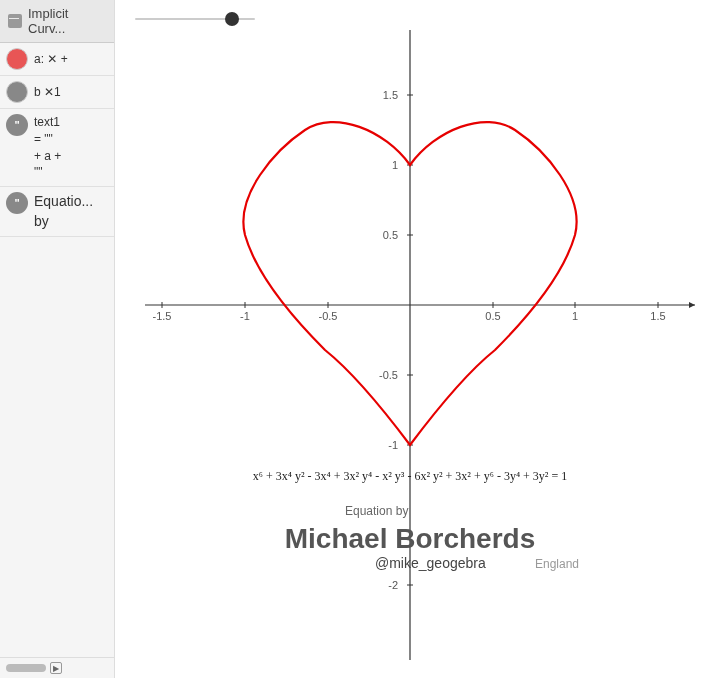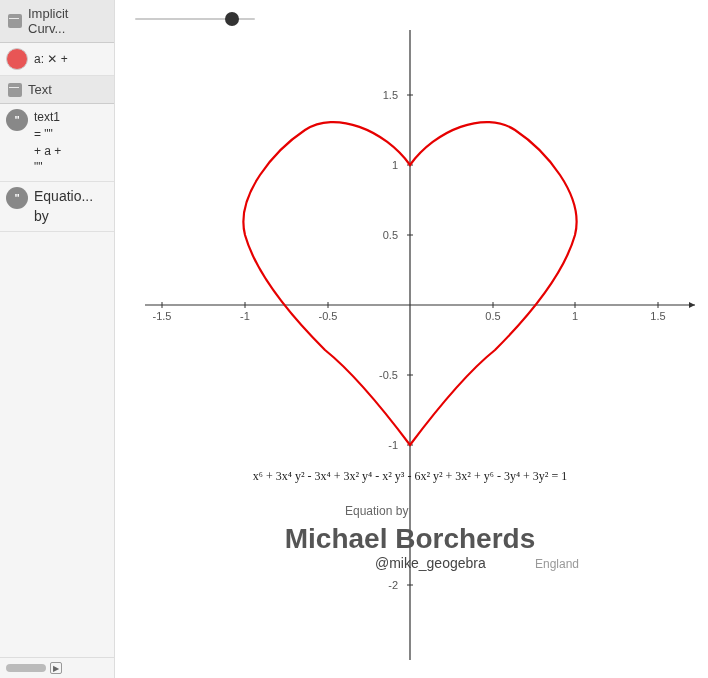--- a/index.html
+++ b/index.html
@@ -150,25 +150,25 @@
 
   <div class="sidebar-section-header">
     <span class="minus-icon"></span>
     <span>Implicit Curv...</span>
   </div>
   <div class="sidebar-item-row">
     <div class="color-dot red"></div>
     <span class="item-label">a: ✕ +</span>
   </div>
 
-
-  <div class="sidebar-section-header">
-    <span class="minus-icon"></span>
-    <span>Text</span>
-  </div>
+  <div class="sidebar-item-row">
+    <div class="color-dot gray"></div>
+    <span class="item-label">b ✕1</span>
+  </div>
+
 
   <div class="sidebar-item-row" style="align-items:flex-start;">
     <div class="quote-icon">"</div>
     <div style="font-size:12px; color:#333; line-height:1.4;">
       <div>text1</div>
       <div>= ""</div>
       <div>+ a +</div>
       <div>""</div>
     </div>
   </div>

